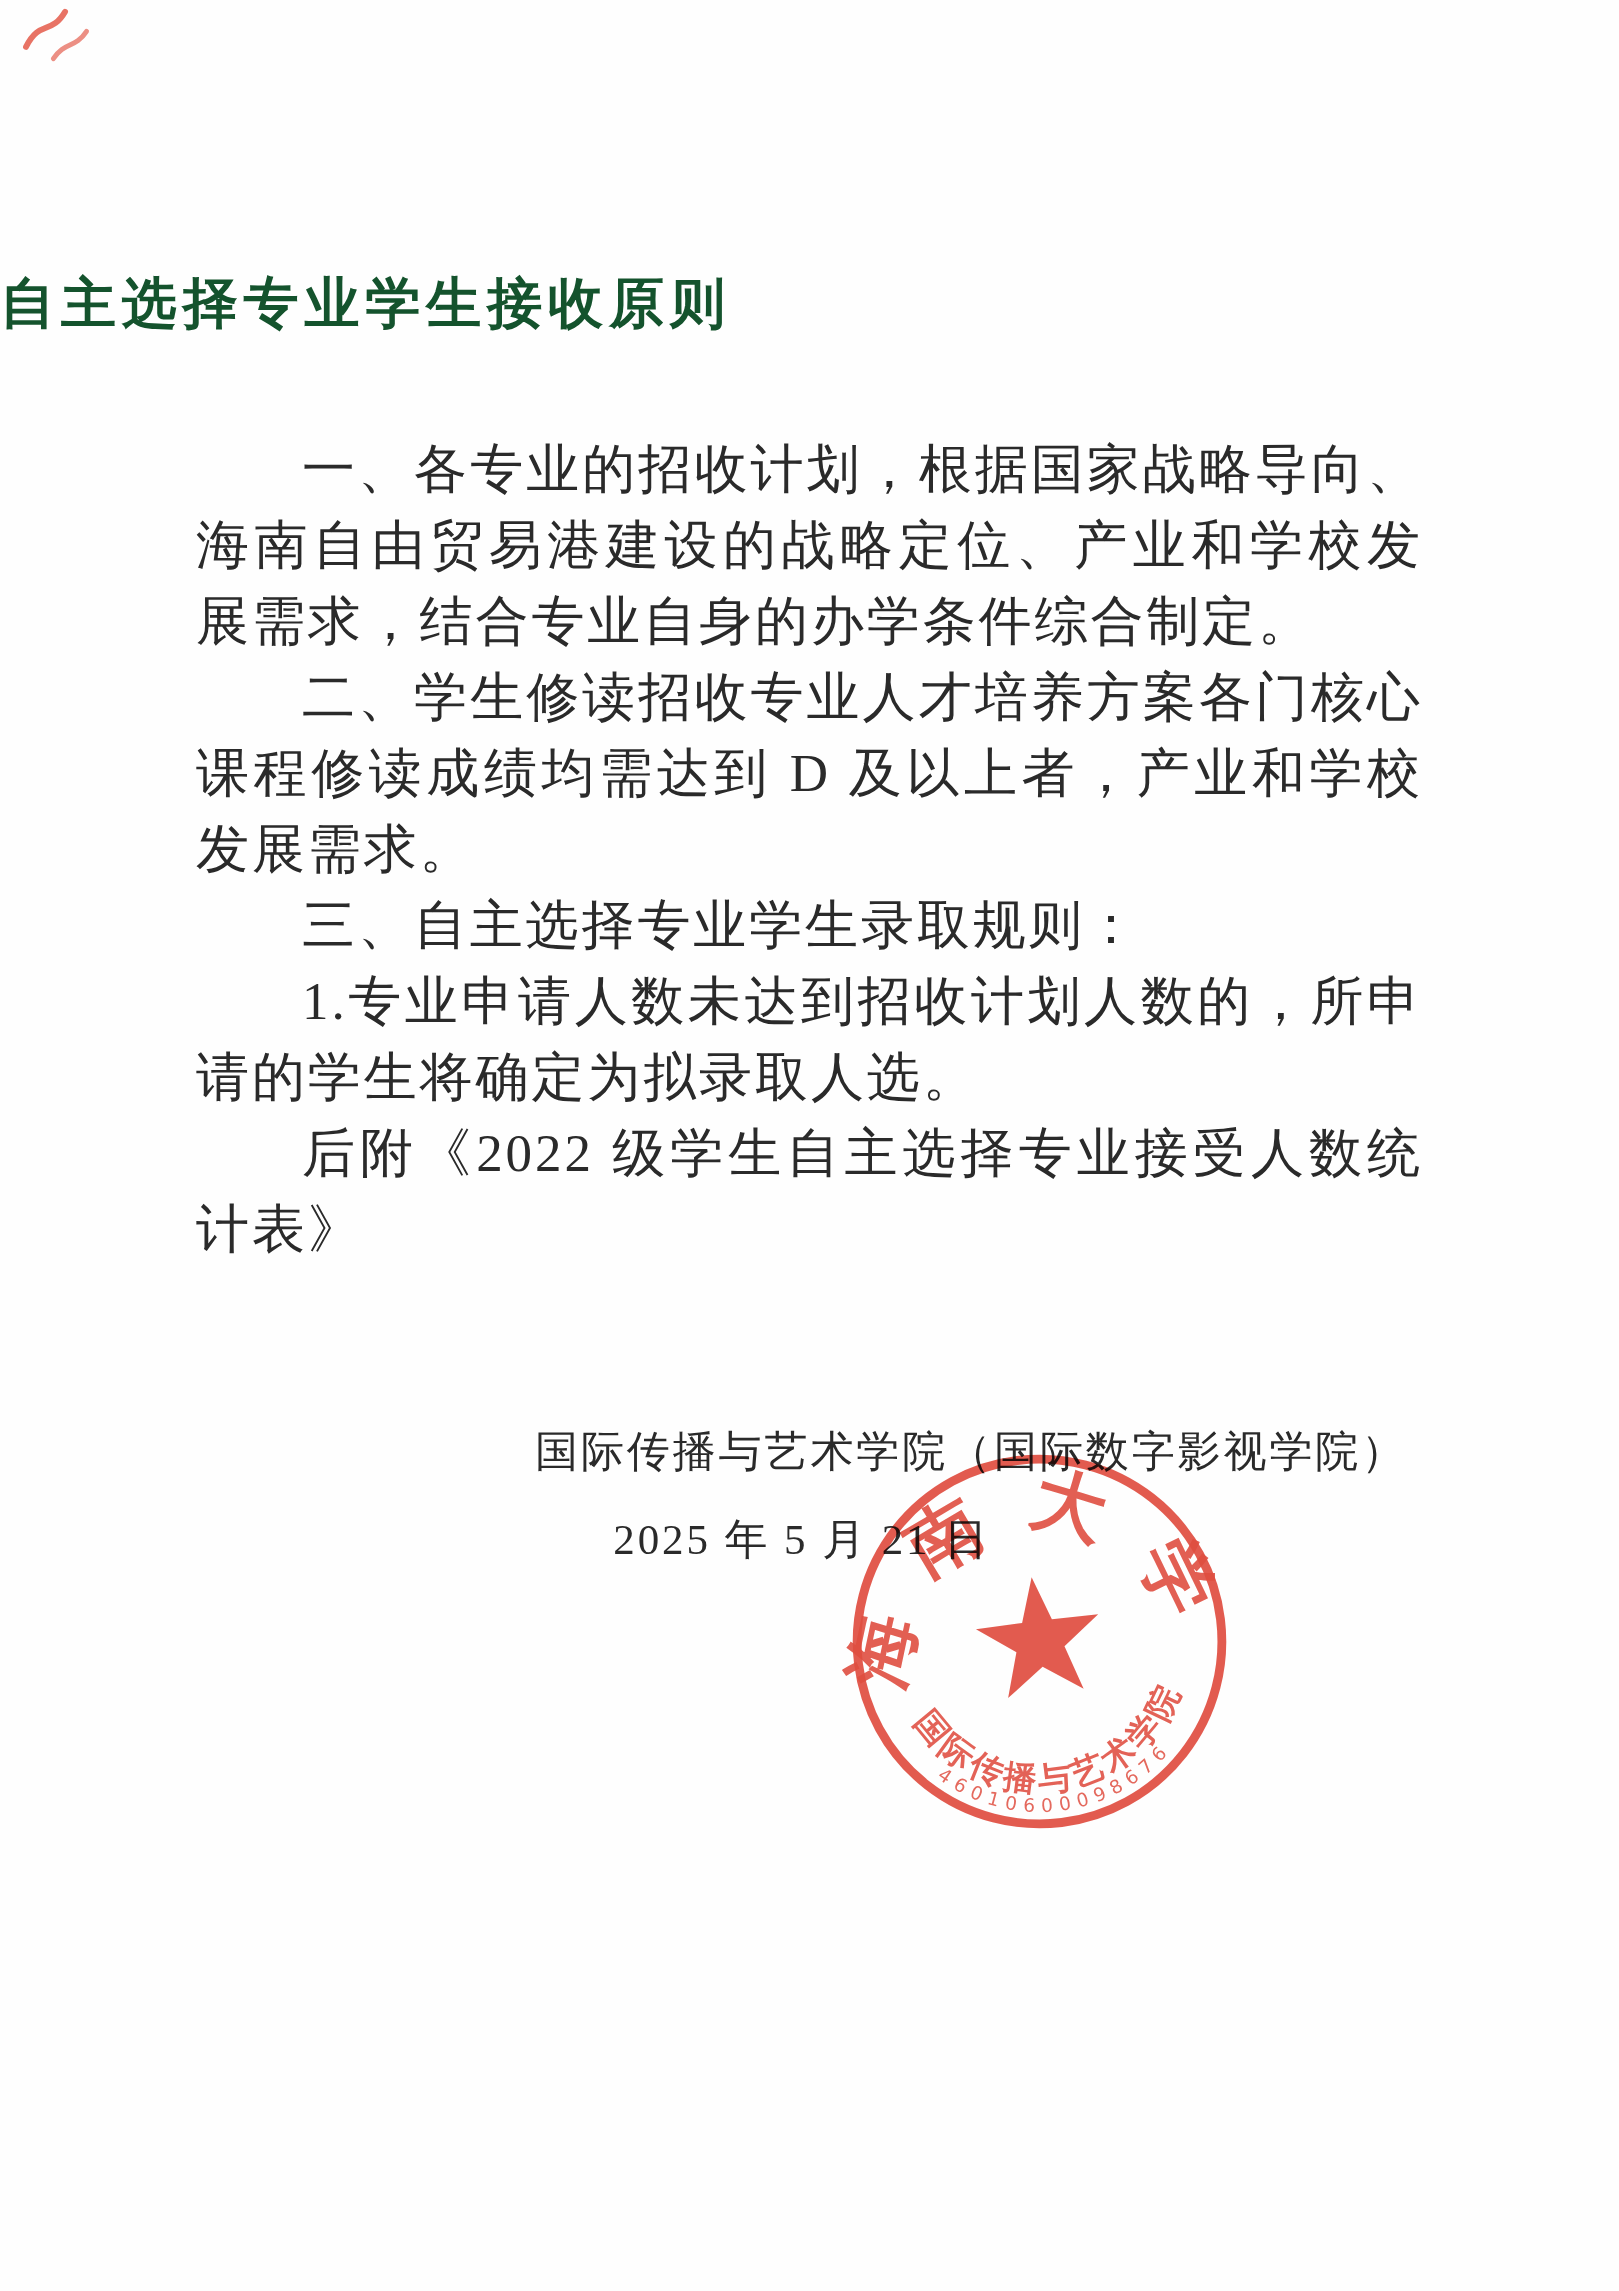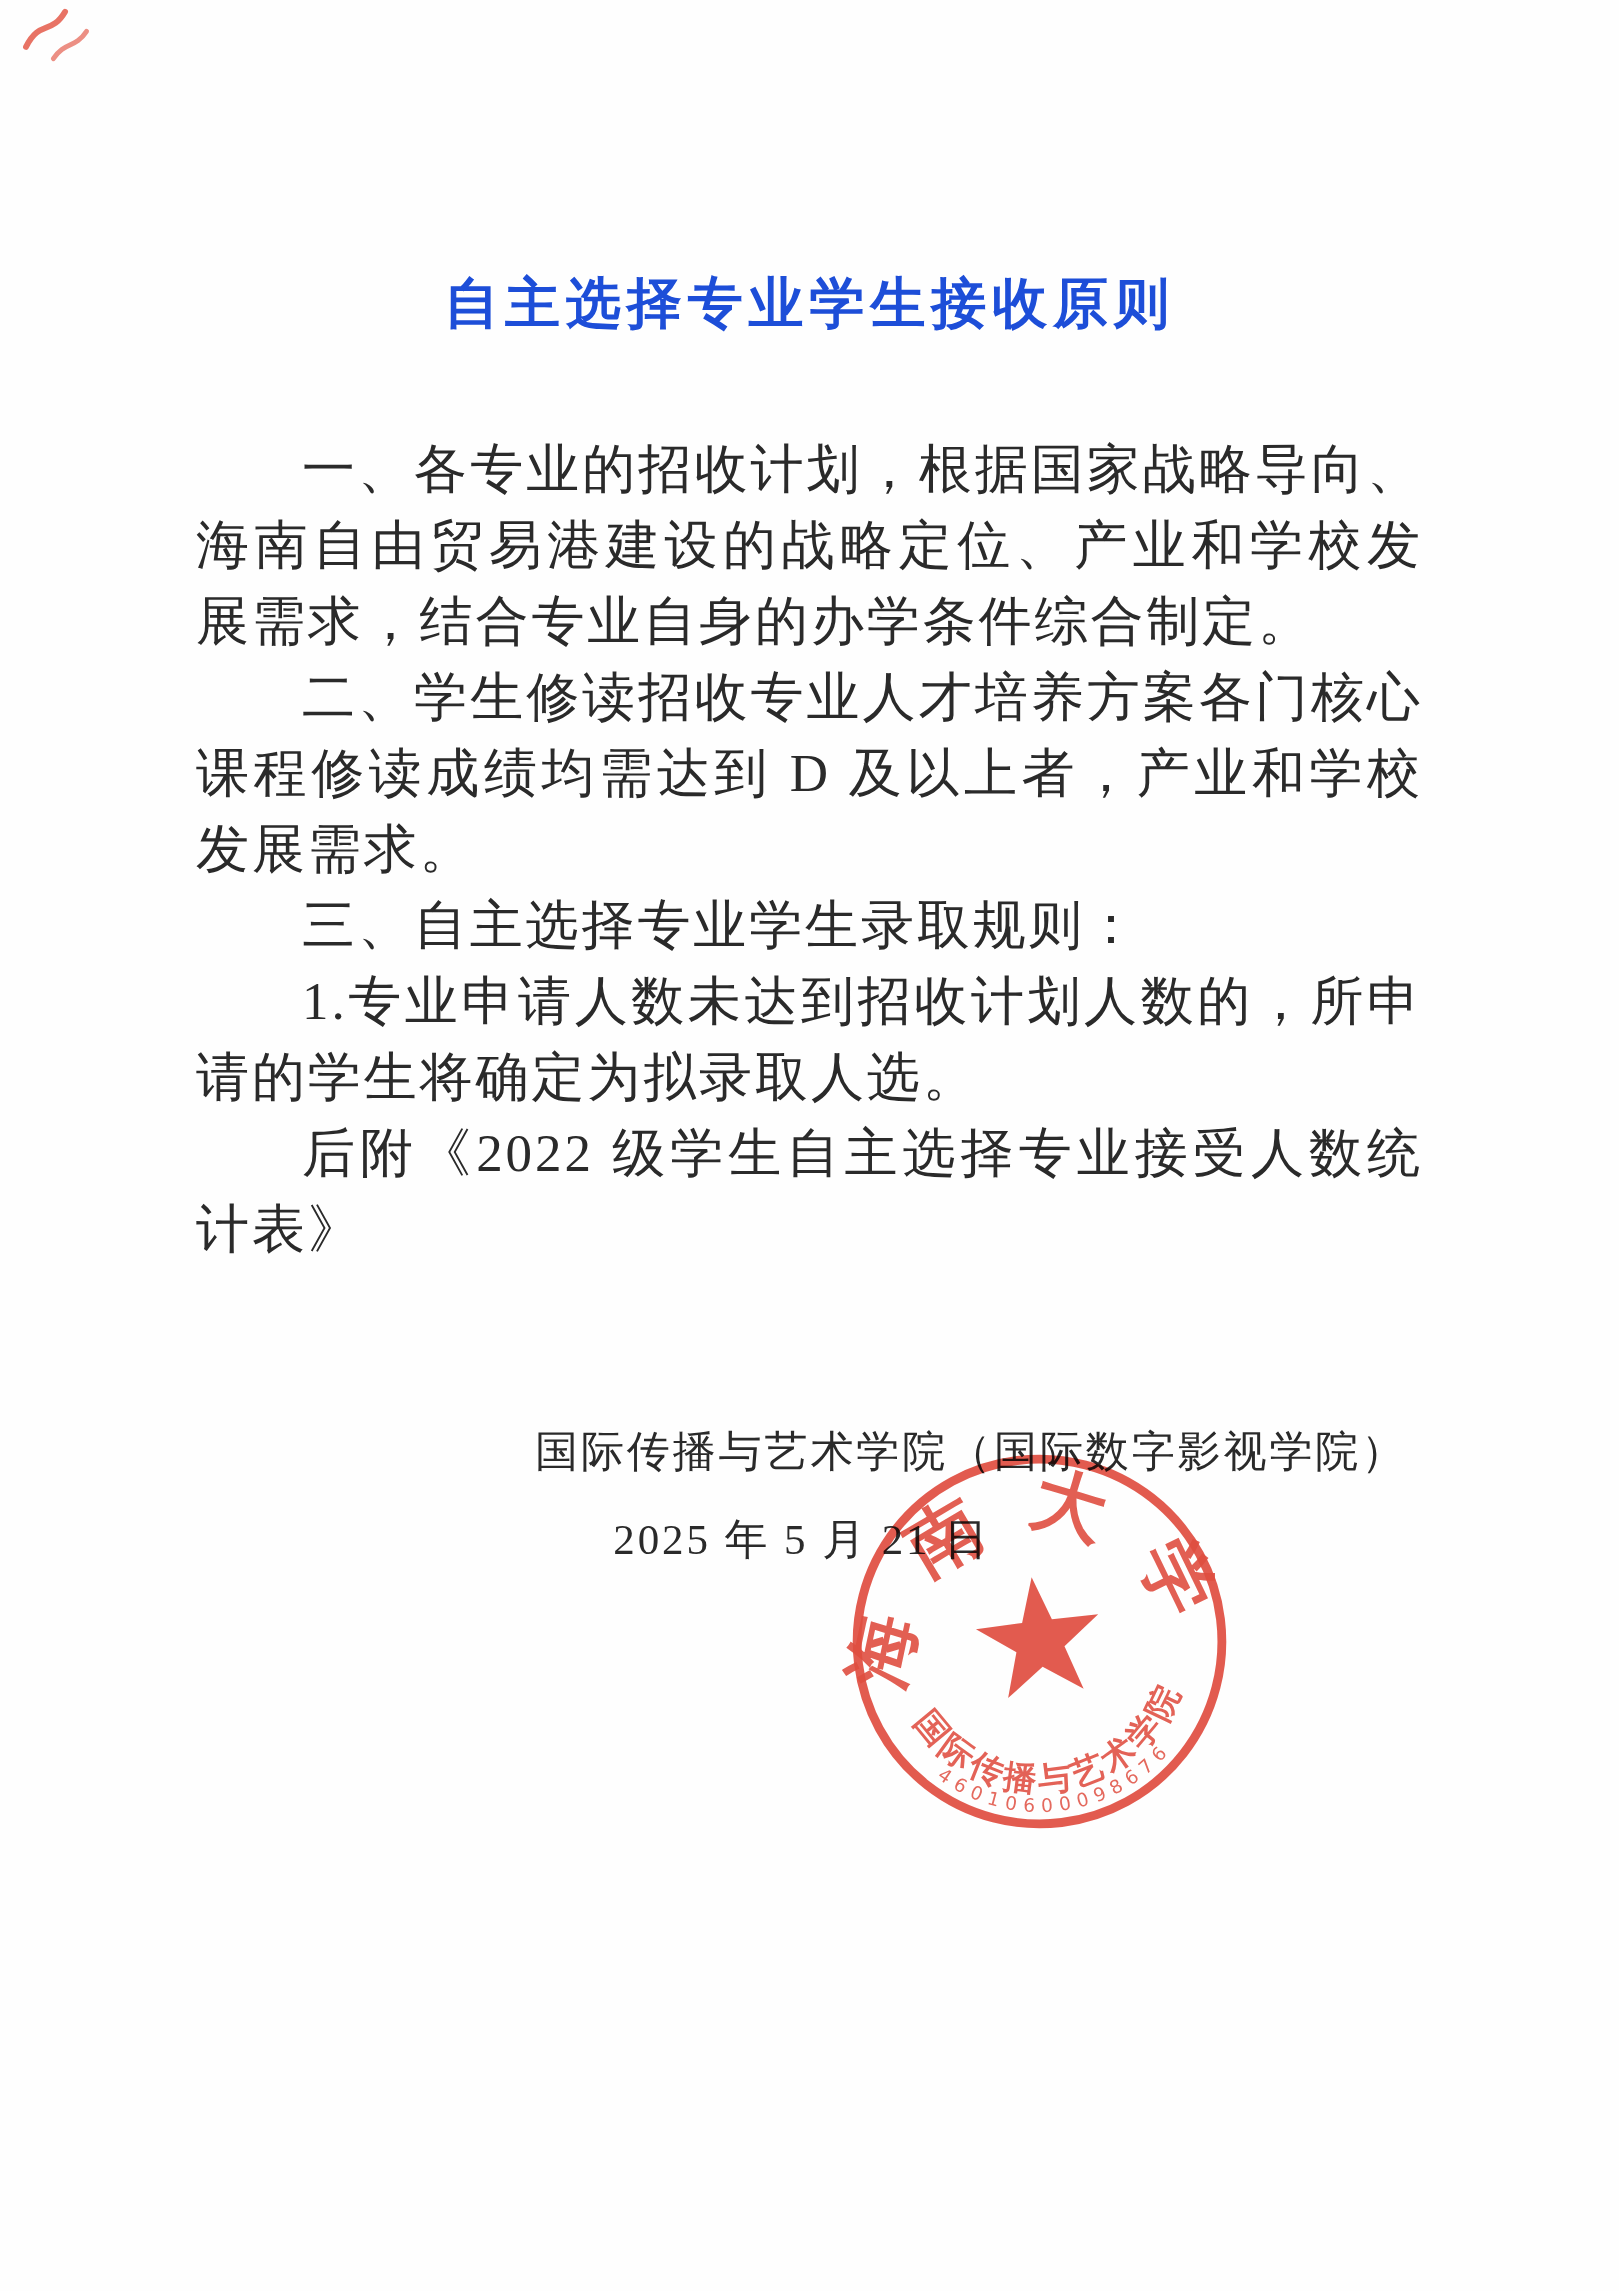--- a/index.html
+++ b/index.html
@@ -8,26 +8,26 @@
     width:1619px;height:2292px;
     background:#fefefe;
     overflow:hidden;
     font-family:"Liberation Serif","DejaVu Serif",serif;
     color:#262626;
     border-right:2px solid #ececec;
   }
   .title{
     margin:0;
     padding-top:267px;
-    text-align:center;
+    text-align:left;
     font-family:"Liberation Sans","DejaVu Sans",sans-serif;
     font-weight:bold;
     font-size:55px;
     letter-spacing:5.9px;
-    color:#1d4ed8;
+    color:#14532d;
   }
   .body-text{
     width:1227px;
     margin:90px auto 0 auto;
     font-size:53px;
     line-height:76px;
     text-align:justify;
     letter-spacing:2.9px;
     color:#2a2a2a;
   }

